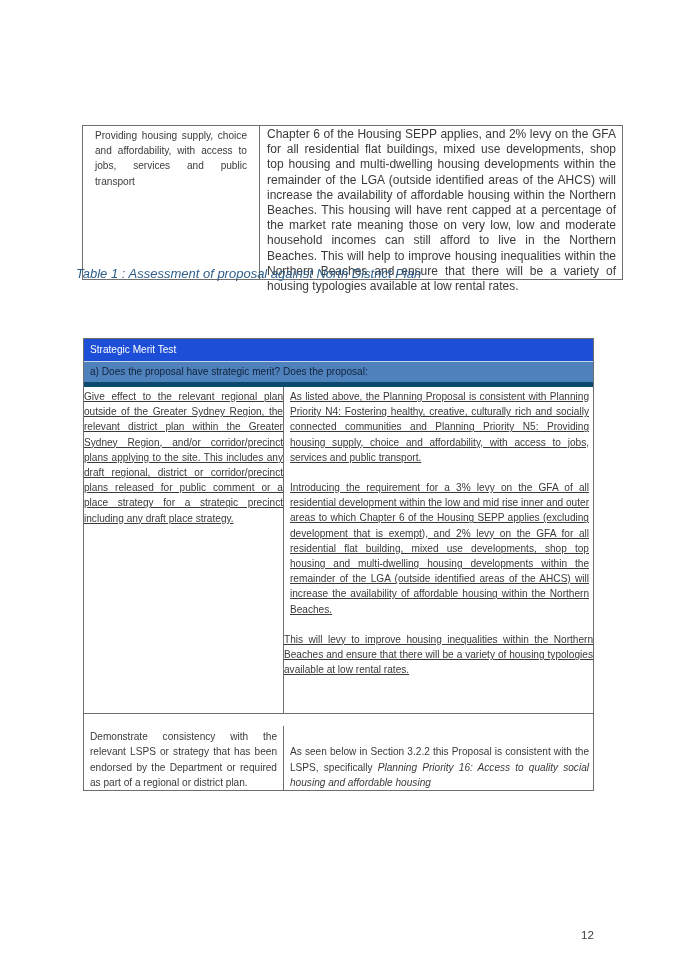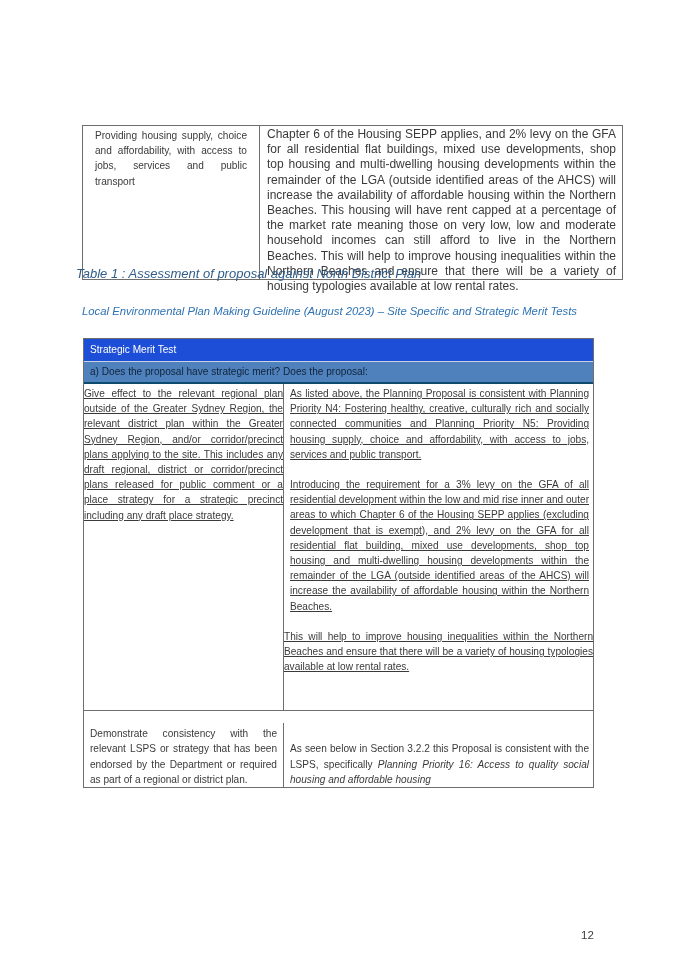--- a/index.html
+++ b/index.html
@@ -16,21 +16,21 @@
 
     .caption { position: absolute; left: 76px; top: 220px; font-size: 13px; font-style: italic; color: #2e5d8a; }
     .heading { position: absolute; left: 82px; top: 259px; font-size: 11.3px; font-style: italic; color: #2f73b5; }
 
     
     .t2 { position: absolute; left: 83px; top: 292px; width: 511px; box-sizing: border-box;
       border: 1px solid #6e6e6e; }
     .t2 .hdr1 { background: #1d4ed8; color: #ffffff; height: 22px; font-size: 10.1px;
       line-height: 22px; padding-left: 6px; border-bottom: 1px solid #c6d4e6; }
     .t2 .hdr2 { background: #4f81bd; color: #10233a; height: 20px; font-size: 10.1px;
-      line-height: 20px; padding-left: 6px; border-bottom: 2px solid #0c4a6e; }
+      line-height: 20px; padding-left: 6px; border-bottom: 5px solid #0c4a6e; }
     .t2 .row { display: flex; }
     .t2 .row1 { height: 326px; border-bottom: 1px solid #6e6e6e; text-decoration: underline; }
     .t2 .row2 { height: 76px; align-items: flex-end; }
     .t2 .left { width: 200px; border-right: 1px solid #6e6e6e; box-sizing: border-box; }
     .t2 .right { flex: 1; box-sizing: border-box; }
     .t2 .row1 .left { padding: 2px 0 0 0; font-size: 10.1px; line-height: 15.2px; text-align: justify; }
     .t2 .row1 .right { padding: 2px 4px 0 6px; font-size: 10.1px; line-height: 15.2px; text-align: justify; }
     .t2 .row1 .right p { margin: 0; }
     .t2 .row1 .right p.gap { margin-top: 15px; }
     .t2 .row1 .right p.gap2 { margin-top: 15px; }
@@ -46,32 +46,31 @@
 
 <div class="page">
 
   <div class="t1">
     <div class="c1">Providing housing supply, choice and affordability, with access to jobs, services and public transport</div>
     <div class="c2">Chapter 6 of the Housing SEPP applies, and 2% levy on the GFA for all residential flat buildings, mixed use developments, shop top housing and multi-dwelling housing developments within the remainder of the LGA (outside identified areas of the AHCS) will increase the availability of affordable housing within the Northern Beaches. This housing will have rent capped at a percentage of the market rate meaning those on very low, low and moderate household incomes can still afford to live in the Northern Beaches. This will help to improve housing inequalities within the Northern Beaches and ensure that there will be a variety of housing typologies available at low rental rates.</div>
   </div>
 
   <div class="caption">Table 1 : Assessment of proposal against North District Plan</div>
 
-  <div class="heading">Local Environmental Plan Making Guideline (August 2023) – Site Specific and Strategic Merit Tests</div>
 
   <div class="t2">
     <div class="hdr1">Strategic Merit Test</div>
     <div class="hdr2">a) Does the proposal have strategic merit? Does the proposal:</div>
 
     <div class="row row1">
       <div class="left">Give effect to the relevant regional plan outside of the Greater Sydney Region, the relevant district plan within the Greater Sydney Region, and/or corridor/precinct plans applying to the site. This includes any draft regional, district or corridor/precinct plans released for public comment or a place strategy for a strategic precinct including any draft place strategy.</div>
       <div class="right">
         <p>As listed above, the Planning Proposal is consistent with Planning Priority N4: Fostering healthy, creative, culturally rich and socially connected communities and Planning Priority N5: Providing housing supply, choice and affordability, with access to jobs, services and public transport.</p>
         <p class="gap">Introducing the requirement for a 3% levy on the GFA of all residential development within the low and mid rise inner and outer areas to which Chapter 6 of the Housing SEPP applies (excluding development that is exempt), and 2% levy on the GFA for all residential flat building, mixed use developments, shop top housing and multi-dwelling housing developments within the remainder of the LGA (outside identified areas of the AHCS) will increase the availability of affordable housing within the Northern Beaches.</p>
-        <p class="last">This will help to improve housing inequalities within the Northern Beaches and ensure that there will be a variety of housing typologies available at low rental rates.</p>
+        <p class="last">This will levy to improve housing inequalities within the Northern Beaches and ensure that there will be a variety of housing typologies available at low rental rates.</p>
       </div>
     </div>
 
     <div class="row row2">
       <div class="left">Demonstrate consistency with the relevant LSPS or strategy that has been endorsed by the Department or required as part of a regional or district plan.</div>
       <div class="right"><span>As seen below in Section 3.2.2 this Proposal is consistent with the LSPS, specifically </span><i>Planning Priority 16: Access to quality social housing and affordable housing</i></div>
     </div>
   </div>
 
   <div class="pagenum">12</div>

